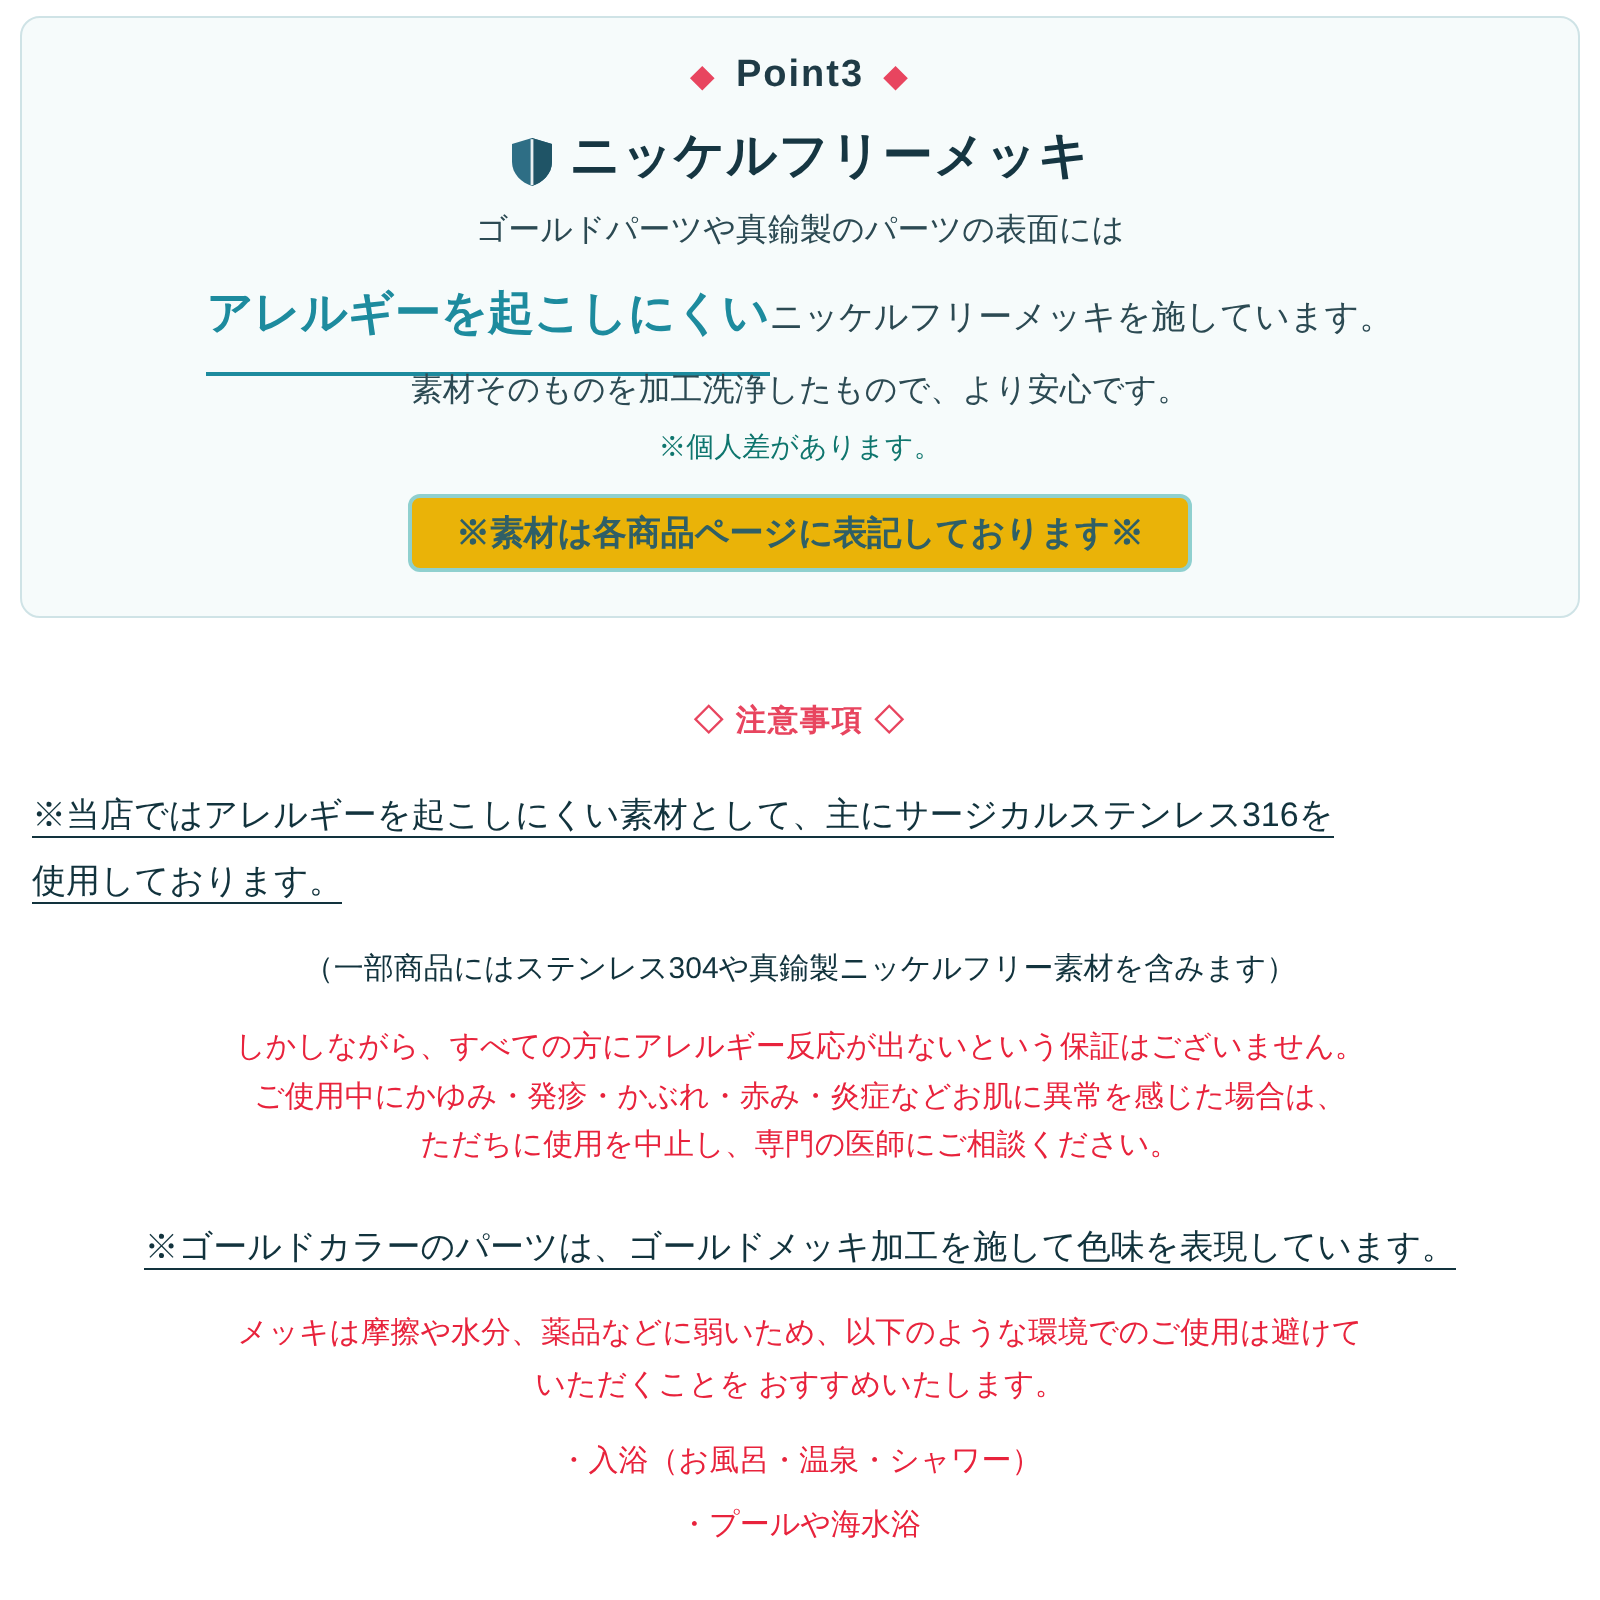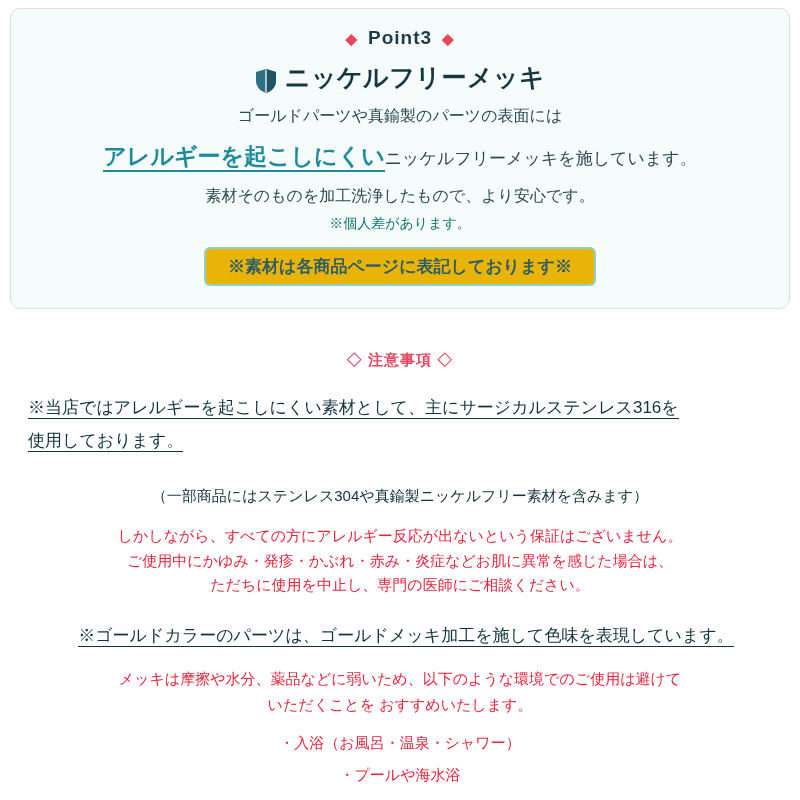--- a/index.html
+++ b/index.html
@@ -62,21 +62,21 @@
     line-height: 1.55;
   }
   .panel-line.big {
     font-size: 17px;
   }
   .hl-underline {
     font-size: 23px;
     font-weight: bold;
     color: #1d8b9e;
     border-bottom: 2px solid #1d8b9e;
-    padding-bottom: 1px;
+    padding-bottom: 17px;
   }
   .note-small {
     margin-top: 6px;
     font-size: 14px;
     color: #0f766e;
   }
   .material-badge {
     display: inline-block;
     margin-top: 14px;
     border: 2px solid #8fd0cf;
@@ -92,21 +92,21 @@
   .notes {
     margin: 42px 12px 0 12px;
     text-align: center;
   }
   .notes-title {
     font-size: 15px;
     font-weight: bold;
     color: #e8455f;
     letter-spacing: 1px;
   }
-  .note-block { margin-top: 22px; margin-left: 12px; }
+  .note-block { margin-top: 22px; }
   .note-underlined {
     font-size: 17px;
     color: #12333d;
     line-height: 1.9;
     text-align: left;
     padding: 0 4px;
   }
   .note-underlined span {
     border-bottom: 1px solid #12333d;
     padding-bottom: 1px;
@@ -115,21 +115,21 @@
     font-size: 17px;
     color: #12333d;
     line-height: 1.9;
     text-align: center;
   }
   .note-center-underlined span {
     border-bottom: 1px solid #12333d;
     padding-bottom: 1px;
   }
   .note-paren {
-    margin-top: 30px;
+    margin-top: 18px;
     font-size: 15px;
     color: #12333d;
   }
   .warn {
     margin-top: 18px;
     color: #e8233c;
     font-size: 15px;
     line-height: 1.65;
   }
   .sub-note {

